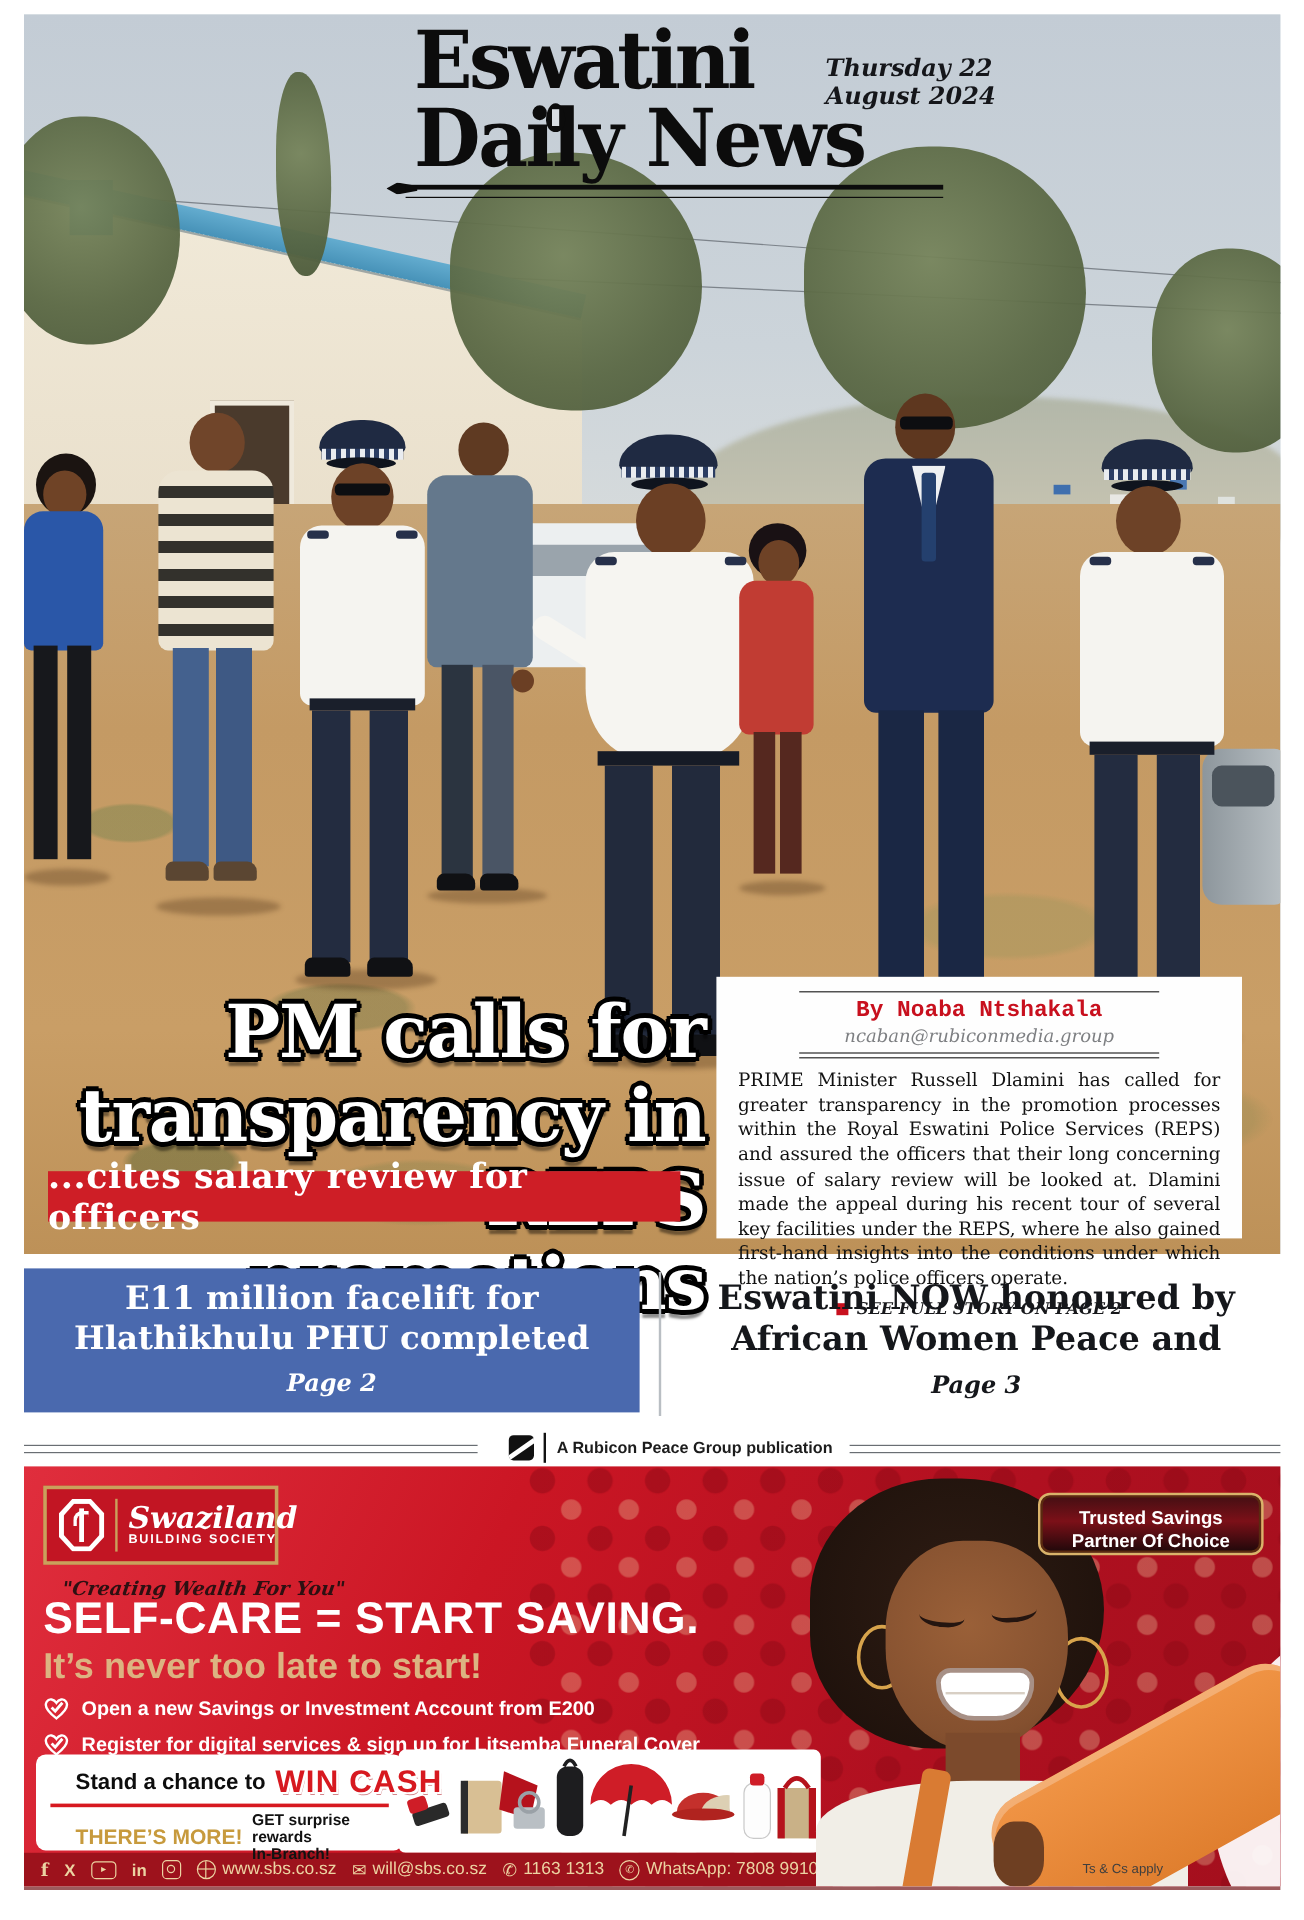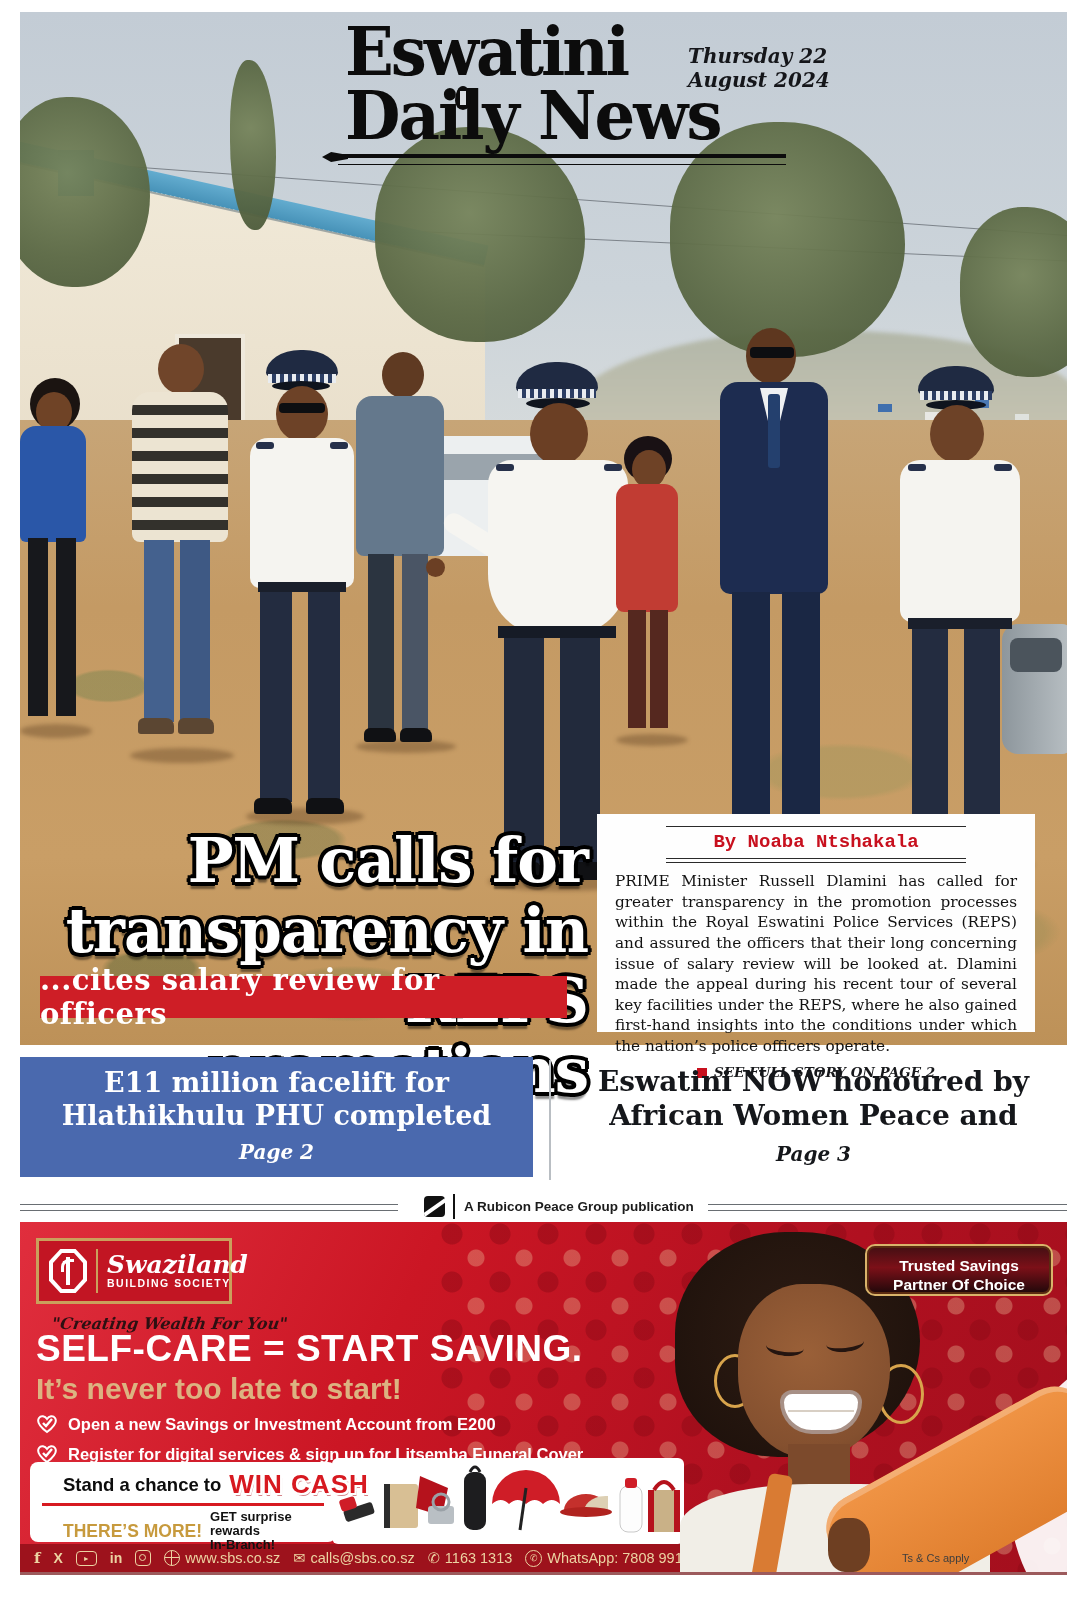--- a/index.html
+++ b/index.html
@@ -334,20 +334,21 @@
     <div>transparency in</div>
     <div>REPS promotions</div>
   </div>
   <div class="kicker">
     <span>...cites salary review for officers</span>
   </div>
 
   <div class="card">
     <div class="byrule"></div>
     <div class="byname">By Noaba Ntshakala</div>
+    <div class="byemail">ncaban@rubiconmedia.group</div>
     <div class="byrule2"></div>
     <div class="body">PRIME Minister Russell Dlamini has called for greater transparency in the promotion processes within the Royal Eswatini Police Services (REPS) and assured the officers that their long concerning issue of salary review will be looked at. Dlamini made the appeal during his recent tour of several key facilities under the REPS, where he also gained first-hand insights into the conditions under which the nation’s police officers operate.</div>
     <div class="seemore">
       <span class="sq"></span><span>SEE FULL STORY ON PAGE 2</span>
     </div>
   </div>
 
   <div class="tleft">
     <div>E11 million facelift for</div>
     <div>Hlathikhulu PHU completed</div>
@@ -472,21 +473,21 @@
           <span>►</span>
         </span>
       <span class="socx">in</span>
       <span class="ig"></span>
       <span class="fitem">
           <span class="globe"></span>
           <span>www.sbs.co.sz</span>
         </span>
       <span class="fitem">
           <span>✉</span>
-          <span>calls@sbs.co.sz</span>
+          <span>will@sbs.co.sz</span>
         </span>
       <span class="fitem">
           <span>✆</span>
           <span>1163 1313</span>
         </span>
       <span class="fitem">
           <span class="wacircle">
             <span>✆</span>
           </span>
           <span>WhatsApp: 7808 9910</span>

